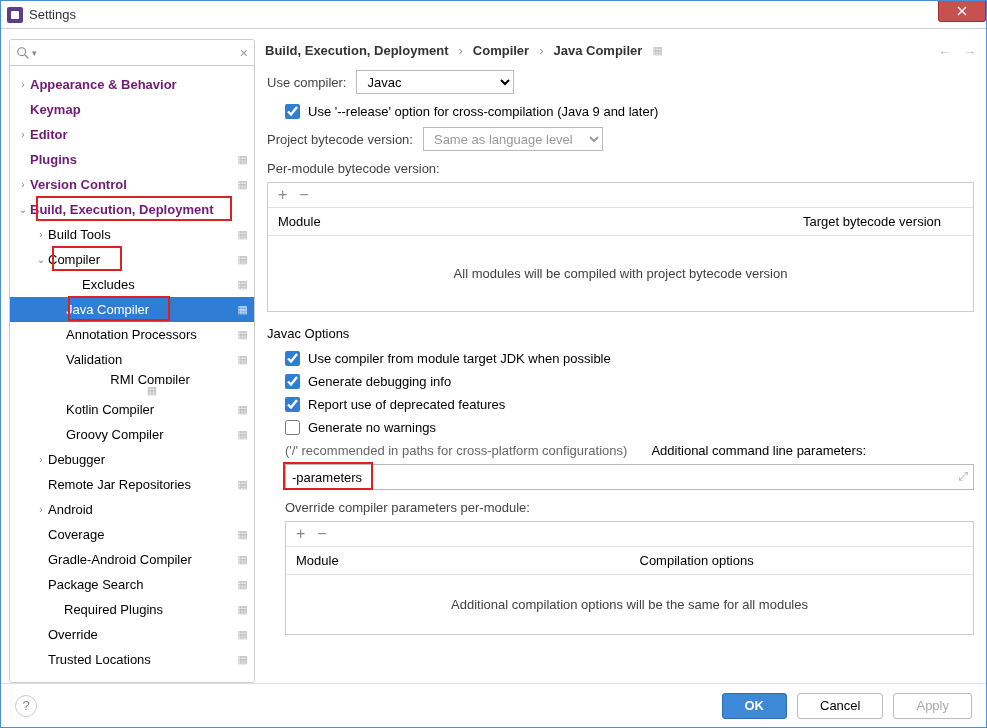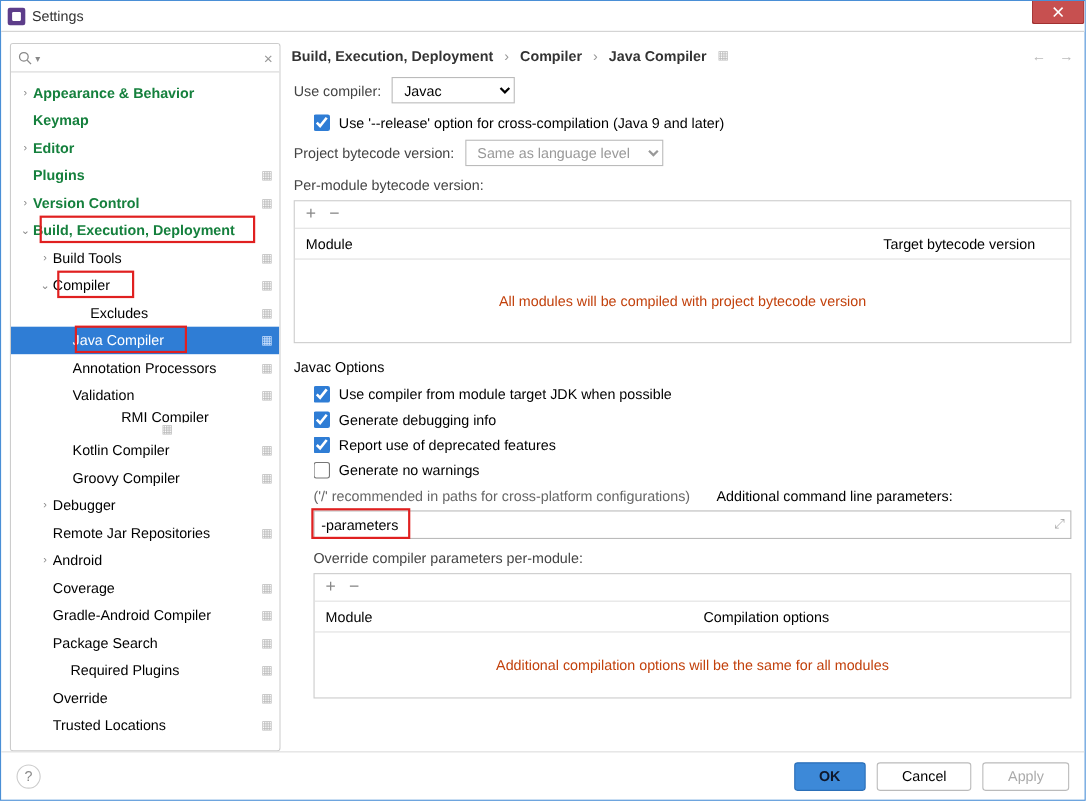--- a/index.html
+++ b/index.html
@@ -17,21 +17,21 @@
 .search-row .caret-down { margin-left: -2px; margin-right: 6px; }
 .search-row input { border: none; outline: none; flex: 1; background: transparent; }
 .search-row .clear-x { color: #999; font-size: 14px; cursor: pointer; }
 .tree { flex: 1; overflow-y: auto; background: #fff; padding: 6px 0; position: relative; }
 .tree::-webkit-scrollbar { width: 10px; }
 .tree::-webkit-scrollbar-thumb { background: #c8c8c8; border-radius: 5px; }
 .tree-item { display: flex; align-items: center; height: 25px; padding: 0 6px 0 6px; cursor: pointer; position: relative; }
 .tree-item .chev { width: 14px; display: inline-flex; justify-content: center; color: #888; font-size: 10px; }
 .tree-item .lbl { flex: 1; white-space: nowrap; overflow: hidden; }
 .tree-item .gear { color: #bbb; font-size: 11px; margin-left: 4px; }
-.tree-item.bold .lbl { font-weight: 600; color: #15803d; }
+.tree-item.bold .lbl { font-weight: 600; color: #701a75; }
 .tree-item.selected { background: #2f7dd5; color: #fff; }
 .tree-item.selected .gear { color: #d0e4ff; }
 .tree-item .redbox { position: absolute; border: 2px solid #e02020; pointer-events: none; }
 .main { flex: 1; display: flex; flex-direction: column; min-width: 0; }
 .breadcrumb { display: flex; align-items: center; gap: 10px; padding: 4px 2px 12px 2px; }
 .breadcrumb .crumb { font-weight: 600; color: #333; }
 .breadcrumb .sep { color: #999; }
 .breadcrumb .navarrows { margin-left: auto; display: flex; gap: 12px; color: #bbb; font-size: 18px; }
 .breadcrumb .gear-inline { color: #bbb; font-size: 11px; }
 .form-area { flex: 1; overflow-y: auto; padding-left: 4px; padding-right: 4px; }
@@ -41,32 +41,32 @@
 .checkbox-row { display: flex; align-items: center; gap: 8px; margin-bottom: 8px; margin-left: 18px; }
 .checkbox-row input[type=checkbox] { width: 15px; height: 15px; accent-color: #2f7dd5; }
 .section-lbl { margin: 8px 0 6px 0; }
 .table-box { border: 1px solid #ccc; background: #fff; margin-bottom: 8px; }
 .table-toolbar { display: flex; gap: 12px; padding: 4px 10px; border-bottom: 1px solid #e0e0e0; color: #888; }
 .table-toolbar span { cursor: pointer; font-size: 16px; line-height: 16px; }
 .table-head { display: flex; border-bottom: 1px solid #e0e0e0; font-weight: 400; }
 .table-head .th, .table-empty { padding: 6px 10px; }
 .table-head .th:first-child { flex: 1; }
 .table-head .th.last { width: 180px; }
-.table-empty { text-align: center; color: #c2410c; padding: 22px 0; font-style: normal; }
+.table-empty { text-align: center; color: #404040; padding: 22px 0; font-style: normal; }
 .javac-title { margin: 14px 0 10px 0; }
 .param-row { display: flex; align-items: center; gap: 24px; margin: 6px 0 6px 18px; }
 .param-input-wrap { margin: 0 0 10px 18px; position: relative; }
 .param-input { width: 100%; height: 26px; border: 1px solid #bbb; padding: 0 24px 0 6px; }
 .param-input-wrap .expand-ic { position: absolute; right: 6px; top: 5px; color: #aaa; font-size: 12px; }
 .redbox-free { position: absolute; border: 2px solid #e02020; pointer-events: none; }
 .footer { height: 44px; border-top: 1px solid #ddd; display: flex; align-items: center; padding: 0 14px; gap: 10px; }
 .footer .help { width: 22px; height: 22px; border: 1px solid #ccc; border-radius: 50%; display: flex; align-items: center; justify-content: center; color: #888; cursor: pointer; }
 .footer .spacer { flex: 1; }
 .footer button { height: 26px; padding: 0 22px; border: 1px solid #bbb; background: #fff; border-radius: 3px; cursor: pointer; }
-.footer button.primary { background: #3d89d8; border-color: #2b6fb8; color: #0f172a; font-weight: 600; }
+.footer button.primary { background: #3d89d8; border-color: #2b6fb8; color: #ffffff; font-weight: 600; }
 .footer button:disabled { color: #aaa; }
 svg.mag circle { fill: none; stroke: #888; stroke-width: 1.3; }
 svg.mag line { stroke: #888; stroke-width: 1.3; }
 </style>
 </head>
 <body>
 
 <div class="titlebar">
   <div class="app-icon"></div>
   <span class="title">Settings</span>
@@ -221,21 +221,21 @@
       <span class="gear-inline">▦</span>
       <div class="navarrows">
         <span>←</span>
         <span>→</span>
       </div>
     </div>
 
     <div class="form-area">
       <div class="form-row">
         <label>Use compiler:</label>
-        <select class="combo" style="width:112px">
+        <select class="combo" style="width:158px">
           <option>Javac</option>
         </select>
       </div>
       <div class="checkbox-row">
         <input type="checkbox" checked="" style="">
         <span>Use '--release' option for cross-compilation (Java 9 and later)</span>
       </div>
       <div class="form-row">
         <label>Project bytecode version:</label>
         <select class="combo" style="width:180px;color:#999">

